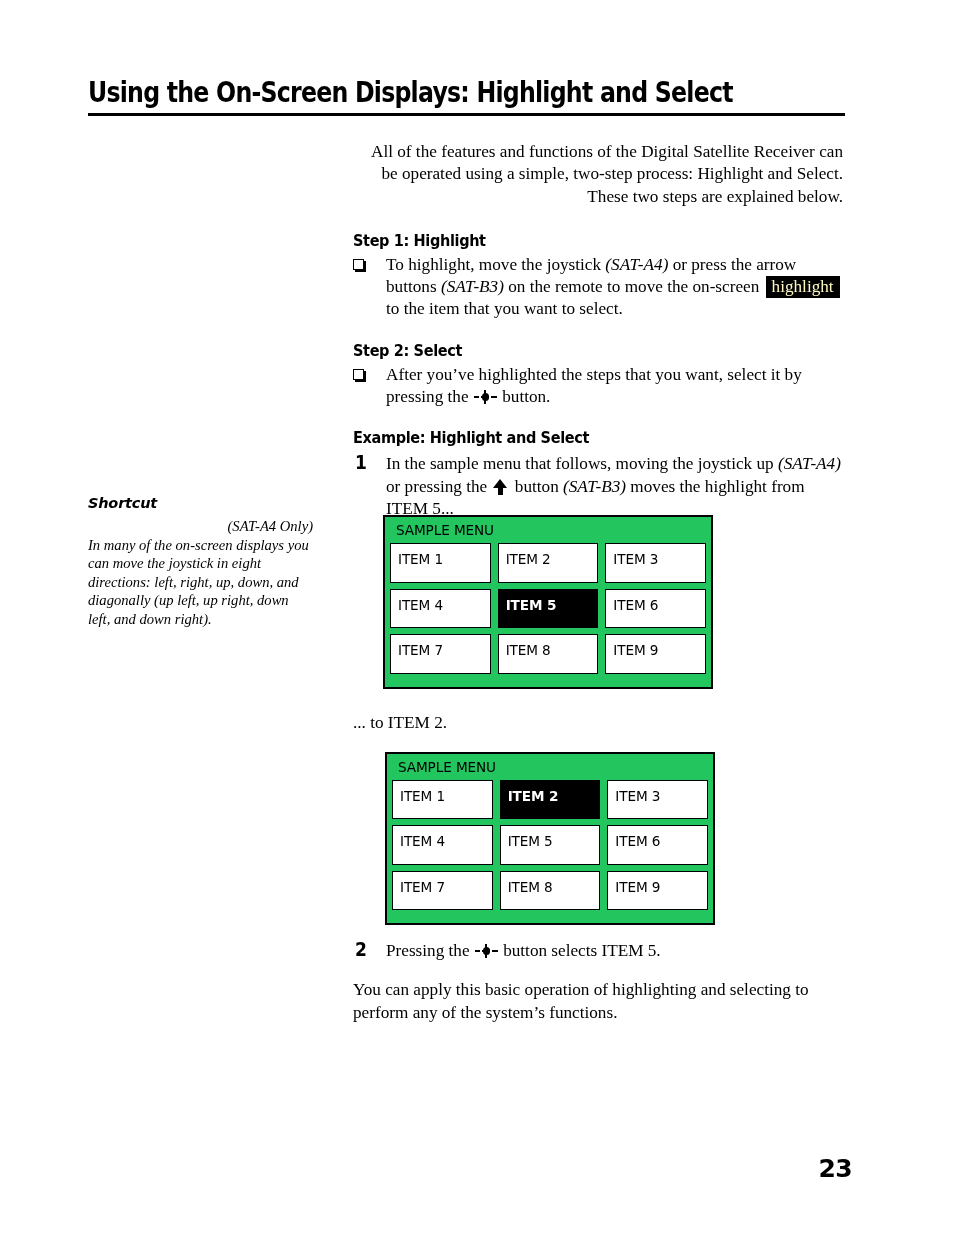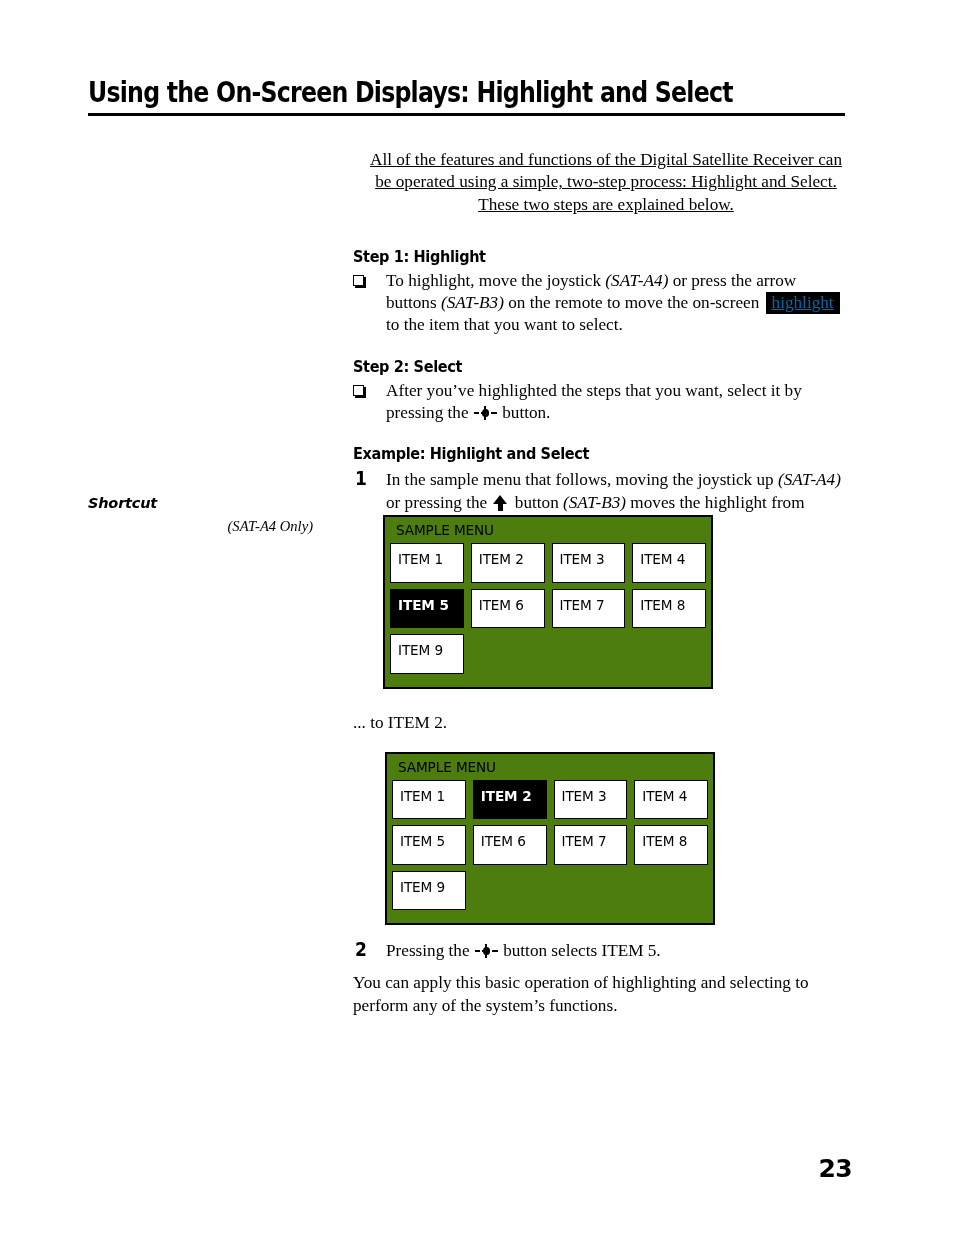--- a/index.html
+++ b/index.html
@@ -42,23 +42,22 @@
   
   .main-col {
     position: absolute;
     left: 353px;
     top: 141px;
     width: 492px;
   }
   .para {
     font-size: 17.2px;
     line-height: 22.3px;
-    margin: 8px;
-    text-align: center;
-    text-decoration: underline;
+    margin: 0;
+    text-align: right;
   }
   .para.intro { width: 490px; }
 
   .section-head {
     font-family: "DejaVu Sans", "Liberation Sans", sans-serif;
     font-weight: bold;
     font-size: 15.6px;
     letter-spacing: -0.4px;
     transform: scaleX(0.93);
     transform-origin: left center;
@@ -106,24 +105,23 @@
     font-size: 19px;
     transform: scaleX(0.9);
     transform-origin: left center;
   }
 
   .ital { font-style: italic; text-align: right; }
 
   
   .hl-chip {
     background: #000000;
-    color: #0369a1;
+    color: #fef9c3;
     padding: 1px 6px 2px 6px;
     margin: 0 2px;
-    text-decoration: underline;
   }
 
   
   .sel-glyph {
     display: inline-block;
     position: relative;
     width: 23px;
     height: 14px;
     vertical-align: -2px;
     margin: 0 1px;
@@ -208,33 +206,33 @@
     font-style: italic;
     font-size: 14.6px;
     line-height: 18.6px;
     margin: 0;
   }
 
   
   .menu {
     position: absolute;
     border: 2px solid #000000;
-    background: #4d7c0f;
+    background: #22c55e;
     box-sizing: border-box;
     padding: 0px 5px 0 5px;
   }
   .menu-title {
     font-family: "DejaVu Sans", "Liberation Sans", sans-serif;
     font-size: 13.6px;
     letter-spacing: -0.1px;
     padding: 5px 0 5px 6px;
   }
   .menu-grid {
     display: grid;
-    grid-template-columns: 1fr 1fr 1fr 1fr;
+    grid-template-columns: 1fr 1fr 1fr;
     grid-template-rows: 1fr 1fr 1fr;
     column-gap: 7px;
     row-gap: 6px;
   }
   .menu-cell {
     border: 1.4px solid #000000;
     box-sizing: border-box;
     font-family: "DejaVu Sans", "Liberation Sans", sans-serif;
     font-size: 13.6px;
     letter-spacing: -0.1px;
@@ -266,21 +264,21 @@
   .after-menus {
     position: absolute;
     left: 353px;
     top: 940px;
     width: 492px;
   }
   .after-menus .num-item { margin-top: 0; }
   .tail-para {
     font-size: 17.2px;
     line-height: 22.3px;
-    margin: 10px 0 0 0;
+    margin: 17px 0 0 0;
   }
 
   
   .page-number {
     position: absolute;
     left: 812px;
     top: 1154px;
     width: 40px;
     text-align: right;
     font-family: "DejaVu Sans", "Liberation Sans", sans-serif;
@@ -321,20 +319,21 @@
   <div class="num-item">
     <span class="num-marker">1</span>
     <span>In the sample menu that follows, moving the joystick up </span><span class="ital">(SAT-A4)</span><span> or pressing the </span><span class="up-arrow"><span class="head"></span><span class="shaft"></span></span><span> button </span><span class="ital">(SAT-B3)</span><span> moves the highlight from ITEM 5...</span>
   </div>
 
 </div>
 
 <div class="shortcut-box">
   <div class="shortcut-title">Shortcut</div>
   <p class="shortcut-sub">(SAT-A4 Only)</p>
+  <p class="shortcut-body">In many of the on-screen displays you can move the joystick in eight directions: left, right, up, down, and diagonally (up left, up right, down left, and down right).</p>
 </div>
 
 <div class="menu" id="menu-1">
   <div class="menu-title">SAMPLE MENU</div>
   <div class="menu-grid">
     <div class="menu-cell">ITEM 1</div>
     <div class="menu-cell">ITEM 2</div>
     <div class="menu-cell">ITEM 3</div>
     <div class="menu-cell">ITEM 4</div>
     <div class="menu-cell selected">ITEM 5</div>

